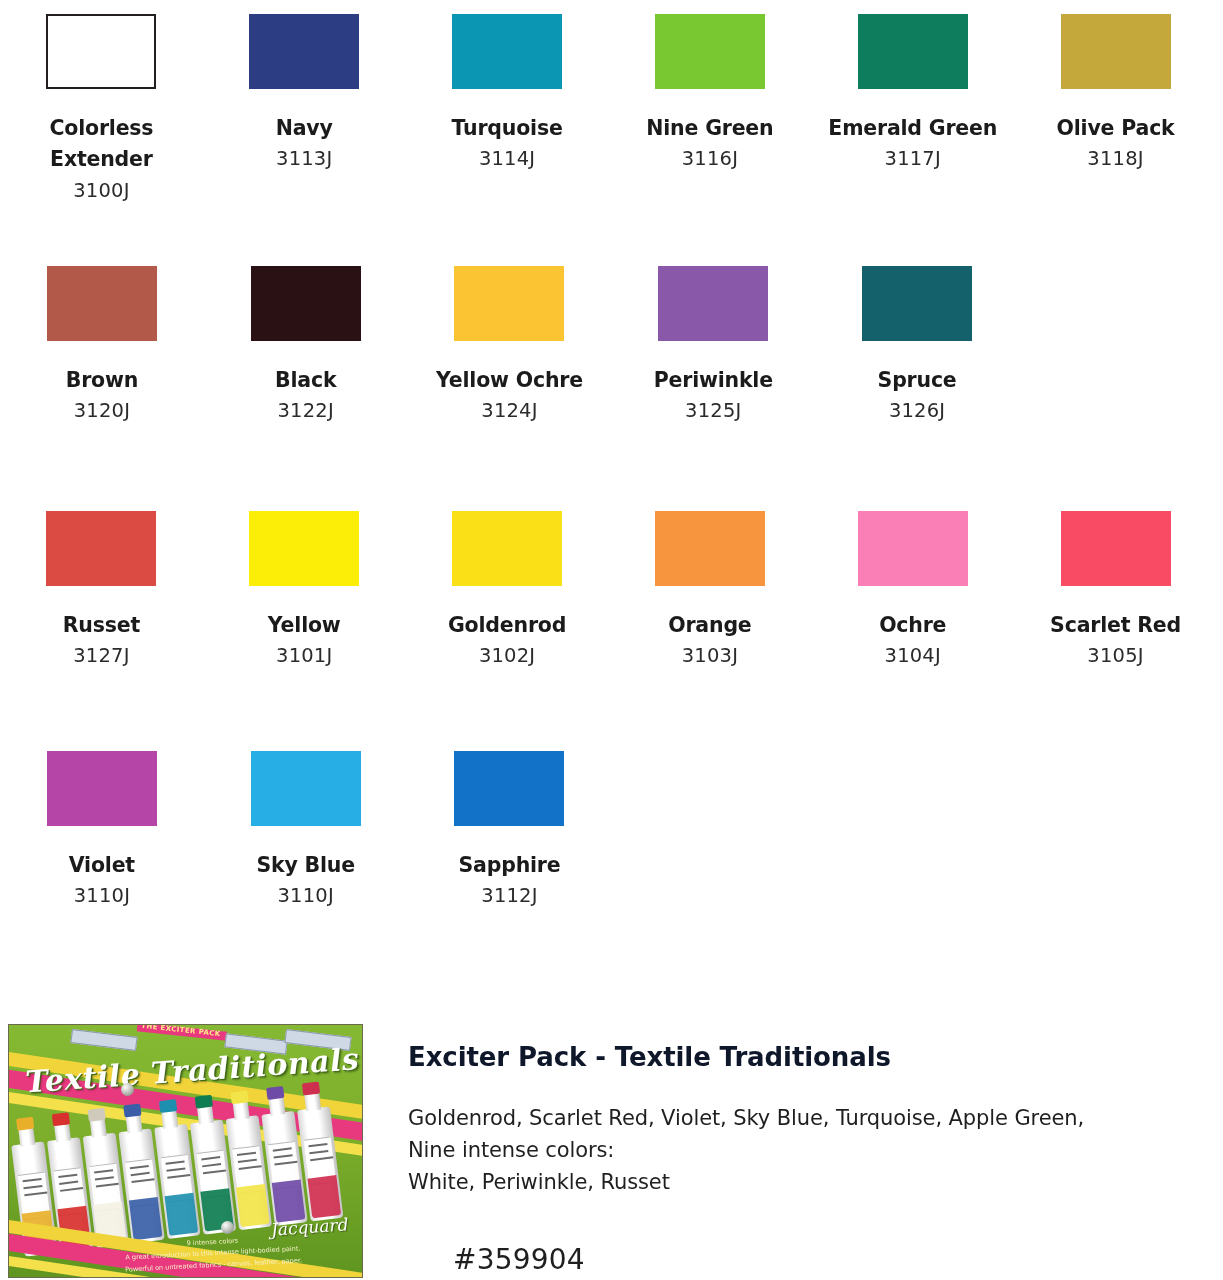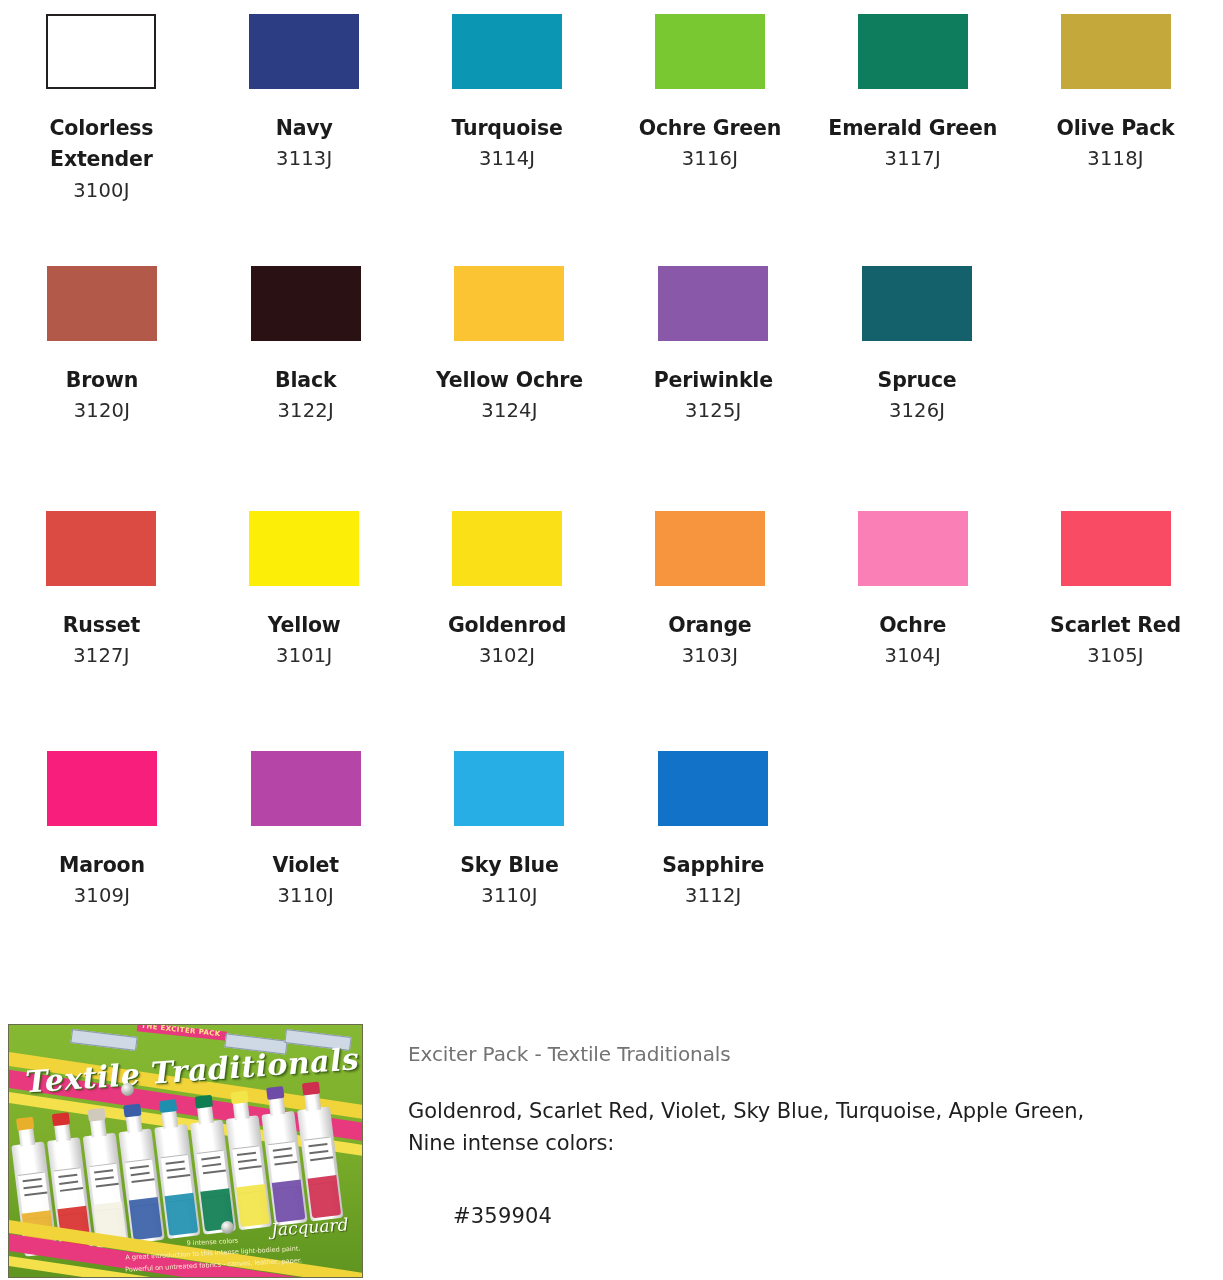--- a/index.html
+++ b/index.html
@@ -260,37 +260,37 @@
   .pa-screw.s2 { left: 212px; top: 196px; }
 
   
   .product-text {
     position: absolute;
     left: 408px;
     top: 24px;
     width: 790px;
   }
   .product-title {
-    font-size: 20px;
-    font-weight: normal;
-    color: #737373;
+    font-size: 26px;
+    font-weight: bold;
+    color: #0f172a;
     letter-spacing: -0.1px;
     line-height: 1.2;
   }
   .product-desc {
     margin-top: 30px;
     font-size: 21px;
     color: #1f1f1f;
     line-height: 1.52;
     letter-spacing: -0.1px;
   }
   .product-sku {
     margin-top: 44px;
     margin-left: 45px;
-    font-size: 21px;
+    font-size: 28px;
     color: #1f1f1f;
     letter-spacing: 0.2px;
   }
 </style>
 </head>
 <body>
 
 <div class="swatch-grid">
 
   <div class="swatch-row r1">
@@ -304,21 +304,21 @@
       <span class="chip-label">Navy</span>
       <span class="chip-code">3113J</span>
     </div>
     <div class="swatch-cell">
       <span class="chip" style="background: rgb(11, 150, 180);"></span>
       <span class="chip-label">Turquoise</span>
       <span class="chip-code">3114J</span>
     </div>
     <div class="swatch-cell">
       <span class="chip" style="background: rgb(121, 200, 50);"></span>
-      <span class="chip-label">Ochre Green</span>
+      <span class="chip-label">Nine Green</span>
       <span class="chip-code">3116J</span>
     </div>
     <div class="swatch-cell">
       <span class="chip" style="background: rgb(13, 125, 94);"></span>
       <span class="chip-label">Emerald Green</span>
       <span class="chip-code">3117J</span>
     </div>
     <div class="swatch-cell">
       <span class="chip" style="background: rgb(197, 168, 60);"></span>
       <span class="chip-label">Olive Pack</span>
@@ -381,25 +381,20 @@
       <span class="chip-code">3104J</span>
     </div>
     <div class="swatch-cell">
       <span class="chip" style="background: rgb(249, 75, 100);"></span>
       <span class="chip-label">Scarlet Red</span>
       <span class="chip-code">3105J</span>
     </div>
   </div>
 
   <div class="swatch-row r4">
-    <div class="swatch-cell">
-      <span class="chip" style="background: rgb(248, 30, 124);"></span>
-      <span class="chip-label">Maroon</span>
-      <span class="chip-code">3109J</span>
-    </div>
     <div class="swatch-cell">
       <span class="chip" style="background: rgb(181, 70, 168);"></span>
       <span class="chip-label">Violet</span>
       <span class="chip-code">3110J</span>
     </div>
     <div class="swatch-cell">
       <span class="chip" style="background: rgb(39, 174, 228);"></span>
       <span class="chip-label">Sky Blue</span>
       <span class="chip-code">3110J</span>
     </div>
@@ -521,17 +516,18 @@
       <div>A great introduction to this intense light-bodied paint.</div>
       <div>Powerful on untreated fabrics - canvas, leather, paper.</div>
     </div>
   </div>
 
   <div class="product-text">
     <div class="product-title">Exciter Pack - Textile Traditionals</div>
     <div class="product-desc">
       <div>Goldenrod, Scarlet Red, Violet, Sky Blue, Turquoise, Apple Green,</div>
       <div>Nine intense colors:</div>
+      <div>White, Periwinkle, Russet</div>
     </div>
     <div class="product-sku">#359904</div>
   </div>
 
 </div>
 
 </body></html>

